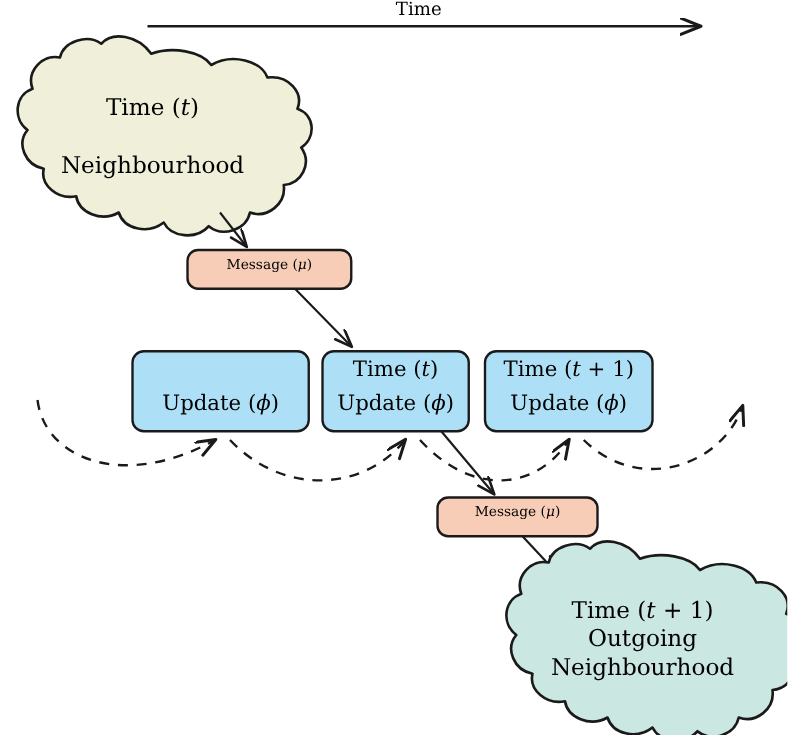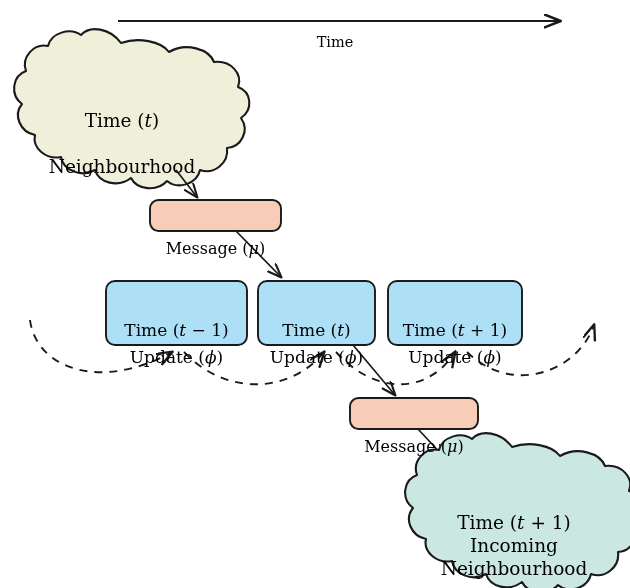--- a/index.html
+++ b/index.html
@@ -25,30 +25,29 @@
     height: 588px;
   }
   .lbl {
     position: absolute;
     text-align: center;
     color: #000000;
     font-family: "DejaVu Serif", "Liberation Serif", serif;
     line-height: 1.22;
     white-space: nowrap;
     pointer-events: none;
-    margin-top: 34px;
   }
   .cloud-label {
     font-size: 18.5px;
   }
   .box-label {
     font-size: 17px;
   }
   .msg-label {
-    font-size: 16px;
+    font-size: 11px;
   }
   .axis-label {
     font-size: 14.5px;
   }
   .it {
     font-style: italic;
     font-family: "DejaVu Serif", "Liberation Serif", serif;
   }
   .mathop {
     font-style: normal;
@@ -161,23 +160,20 @@
 
   <div class="lbl cloud-label" style="left:22px; top:76px; width:200px;">
     <span>Time (</span><span class="it">t</span><span>)</span>
   </div>
   <div class="lbl cloud-label" style="left:22px; top:122px; width:200px;">Neighbourhood</div>
 
   <div class="lbl msg-label" style="left:150px; top:205px; width:131px;">
     <span>Message (</span><span class="it">μ</span><span>)</span>
   </div>
 
-  <div class="lbl box-label" style="left:106px; top:286px; width:141px;">
-    <span>Time (</span><span class="it">t</span><span class="mathop"> − </span><span>1</span><span>)</span>
-  </div>
   <div class="lbl box-label" style="left:106px; top:313px; width:141px;">
     <span>Update (</span><span class="it">ϕ</span><span>)</span>
   </div>
 
   <div class="lbl box-label" style="left:258px; top:286px; width:117px;">
     <span>Time (</span><span class="it">t</span><span class="mathop"></span><span></span><span>)</span>
   </div>
   <div class="lbl box-label" style="left:258px; top:313px; width:117px;">
     <span>Update (</span><span class="it">ϕ</span><span>)</span>
   </div>
@@ -189,16 +185,16 @@
     <span>Update (</span><span class="it">ϕ</span><span>)</span>
   </div>
 
   <div class="lbl msg-label" style="left:350px; top:403px; width:128px;">
     <span>Message (</span><span class="it">μ</span><span>)</span>
   </div>
 
   <div class="lbl cloud-label" style="left:414px; top:478px; width:200px;">
     <span>Time (</span><span class="it">t</span><span class="mathop"> + </span><span>1</span><span>)</span>
   </div>
-  <div class="lbl cloud-label" style="left:414px; top:501px; width:200px;">Incoming</div>
+  <div class="lbl cloud-label" style="left:414px; top:501px; width:200px;">Outgoing</div>
   <div class="lbl cloud-label" style="left:414px; top:524px; width:200px;">Neighbourhood</div>
 
 </div>
 
 </body></html>

